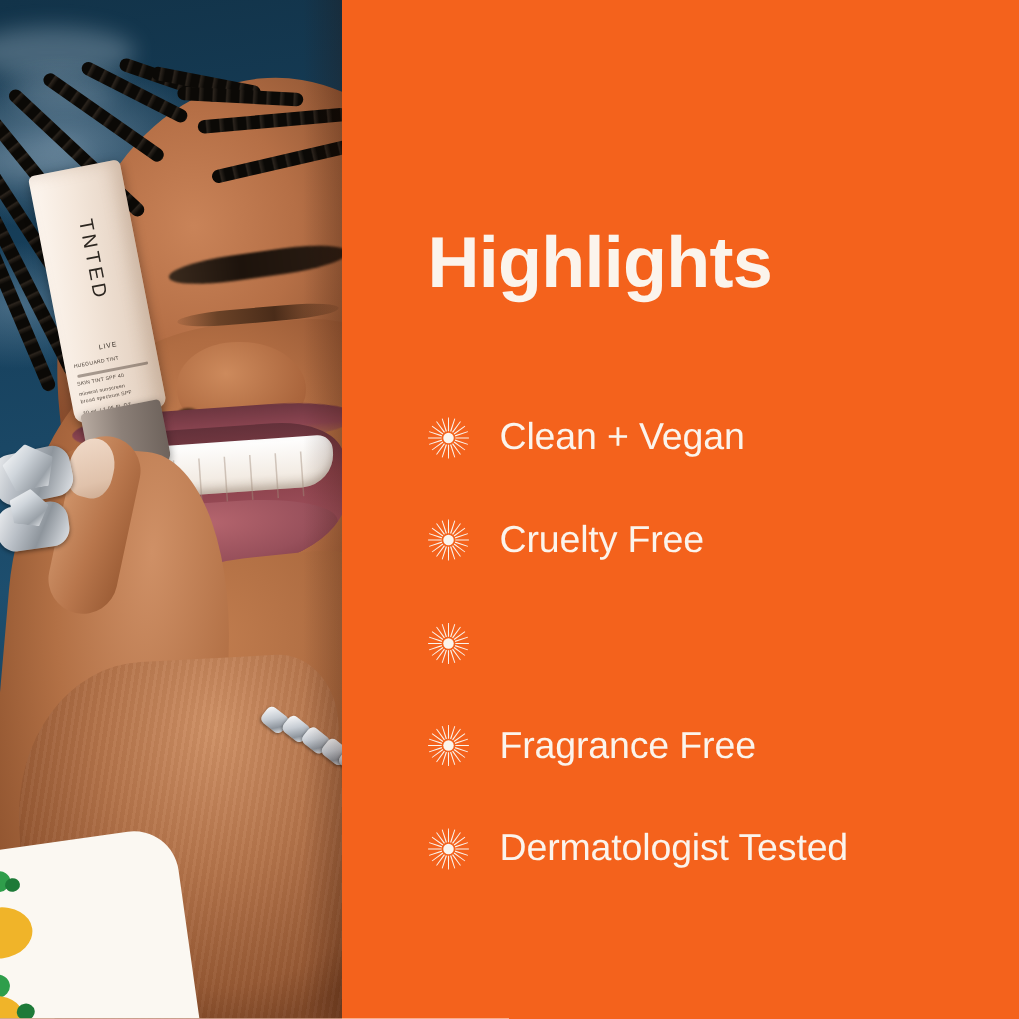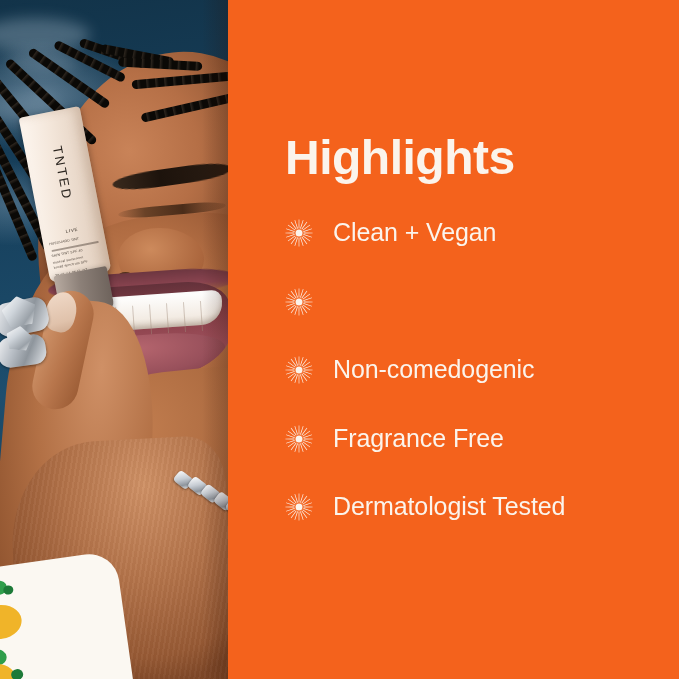--- a/index.html
+++ b/index.html
@@ -325,42 +325,42 @@
   .info-panel{
     position:absolute;
     left:228px; top:0;
     width:451px; height:679px;
     background:#F4621C;
   }
 
   .panel-inner{
     position:absolute;
     left:57px;
-    top:133px;
+    top:151px;
     width:380px;
   }
 
   .panel-title{
     font-family:"Liberation Sans", sans-serif;
     font-size:48px;
     font-weight:bold;
     color:#FBF4EC;
     letter-spacing:-0.5px;
     line-height:1.05;
     margin-bottom:36px;
     white-space:nowrap;
   }
 
   .hl-list{
     list-style:none;
     display:block;
   }
   .hl-item{
     display:flex;
-    align-items:flex-start;
+    align-items:flex-end;
     height:68.5px;
   }
   .hl-icon{
     flex:0 0 auto;
     width:28px;
     height:28px;
     margin-right:20px;
     display:block;
   }
   .hl-label{
@@ -523,20 +523,21 @@
                 <polygon points="11.62,17.94 6.25,25.18 5.77,24.82 10.99,17.48" fill="#FBF4EC"></polygon>
                 <polygon points="10.52,17.01 3.18,22.23 2.82,21.75 10.06,16.38" fill="#FBF4EC"></polygon>
                 <polygon points="9.76,15.79 1.16,18.49 0.98,17.92 9.52,15.04" fill="#FBF4EC"></polygon>
                 <polygon points="9.42,14.39 0.40,14.30 0.40,13.70 9.42,13.61" fill="#FBF4EC"></polygon>
                 <polygon points="9.52,12.96 0.98,10.08 1.16,9.51 9.76,12.21" fill="#FBF4EC"></polygon>
                 <polygon points="10.06,11.62 2.82,6.25 3.18,5.77 10.52,10.99" fill="#FBF4EC"></polygon>
                 <polygon points="10.99,10.52 5.77,3.18 6.25,2.82 11.62,10.06" fill="#FBF4EC"></polygon>
                 <polygon points="12.21,9.76 9.51,1.16 10.08,0.98 12.96,9.52" fill="#FBF4EC"></polygon>
                 <circle cx="14" cy="14" r="3.5" fill="#FBF4EC"></circle>
               </svg></span>
+            <span class="hl-label">Cruelty Free</span>
           </li>
           <li class="hl-item">
             <span class="hl-icon"><svg viewBox="0 0 28 28" width="28" height="28" aria-hidden="true">
                 <polygon points="13.61,9.42 13.70,0.40 14.30,0.40 14.39,9.42" fill="#FBF4EC"></polygon>
                 <polygon points="15.04,9.52 17.92,0.98 18.49,1.16 15.79,9.76" fill="#FBF4EC"></polygon>
                 <polygon points="16.38,10.06 21.75,2.82 22.23,3.18 17.01,10.52" fill="#FBF4EC"></polygon>
                 <polygon points="17.48,10.99 24.82,5.77 25.18,6.25 17.94,11.62" fill="#FBF4EC"></polygon>
                 <polygon points="18.24,12.21 26.84,9.51 27.02,10.08 18.48,12.96" fill="#FBF4EC"></polygon>
                 <polygon points="18.58,13.61 27.60,13.70 27.60,14.30 18.58,14.39" fill="#FBF4EC"></polygon>
                 <polygon points="18.48,15.04 27.02,17.92 26.84,18.49 18.24,15.79" fill="#FBF4EC"></polygon>
@@ -548,21 +549,20 @@
                 <polygon points="11.62,17.94 6.25,25.18 5.77,24.82 10.99,17.48" fill="#FBF4EC"></polygon>
                 <polygon points="10.52,17.01 3.18,22.23 2.82,21.75 10.06,16.38" fill="#FBF4EC"></polygon>
                 <polygon points="9.76,15.79 1.16,18.49 0.98,17.92 9.52,15.04" fill="#FBF4EC"></polygon>
                 <polygon points="9.42,14.39 0.40,14.30 0.40,13.70 9.42,13.61" fill="#FBF4EC"></polygon>
                 <polygon points="9.52,12.96 0.98,10.08 1.16,9.51 9.76,12.21" fill="#FBF4EC"></polygon>
                 <polygon points="10.06,11.62 2.82,6.25 3.18,5.77 10.52,10.99" fill="#FBF4EC"></polygon>
                 <polygon points="10.99,10.52 5.77,3.18 6.25,2.82 11.62,10.06" fill="#FBF4EC"></polygon>
                 <polygon points="12.21,9.76 9.51,1.16 10.08,0.98 12.96,9.52" fill="#FBF4EC"></polygon>
                 <circle cx="14" cy="14" r="3.5" fill="#FBF4EC"></circle>
               </svg></span>
-            <span class="hl-label">Non-comedogenic</span>
           </li>
           <li class="hl-item">
             <span class="hl-icon"><svg viewBox="0 0 28 28" width="28" height="28" aria-hidden="true">
                 <polygon points="13.61,9.42 13.70,0.40 14.30,0.40 14.39,9.42" fill="#FBF4EC"></polygon>
                 <polygon points="15.04,9.52 17.92,0.98 18.49,1.16 15.79,9.76" fill="#FBF4EC"></polygon>
                 <polygon points="16.38,10.06 21.75,2.82 22.23,3.18 17.01,10.52" fill="#FBF4EC"></polygon>
                 <polygon points="17.48,10.99 24.82,5.77 25.18,6.25 17.94,11.62" fill="#FBF4EC"></polygon>
                 <polygon points="18.24,12.21 26.84,9.51 27.02,10.08 18.48,12.96" fill="#FBF4EC"></polygon>
                 <polygon points="18.58,13.61 27.60,13.70 27.60,14.30 18.58,14.39" fill="#FBF4EC"></polygon>
                 <polygon points="18.48,15.04 27.02,17.92 26.84,18.49 18.24,15.79" fill="#FBF4EC"></polygon>

